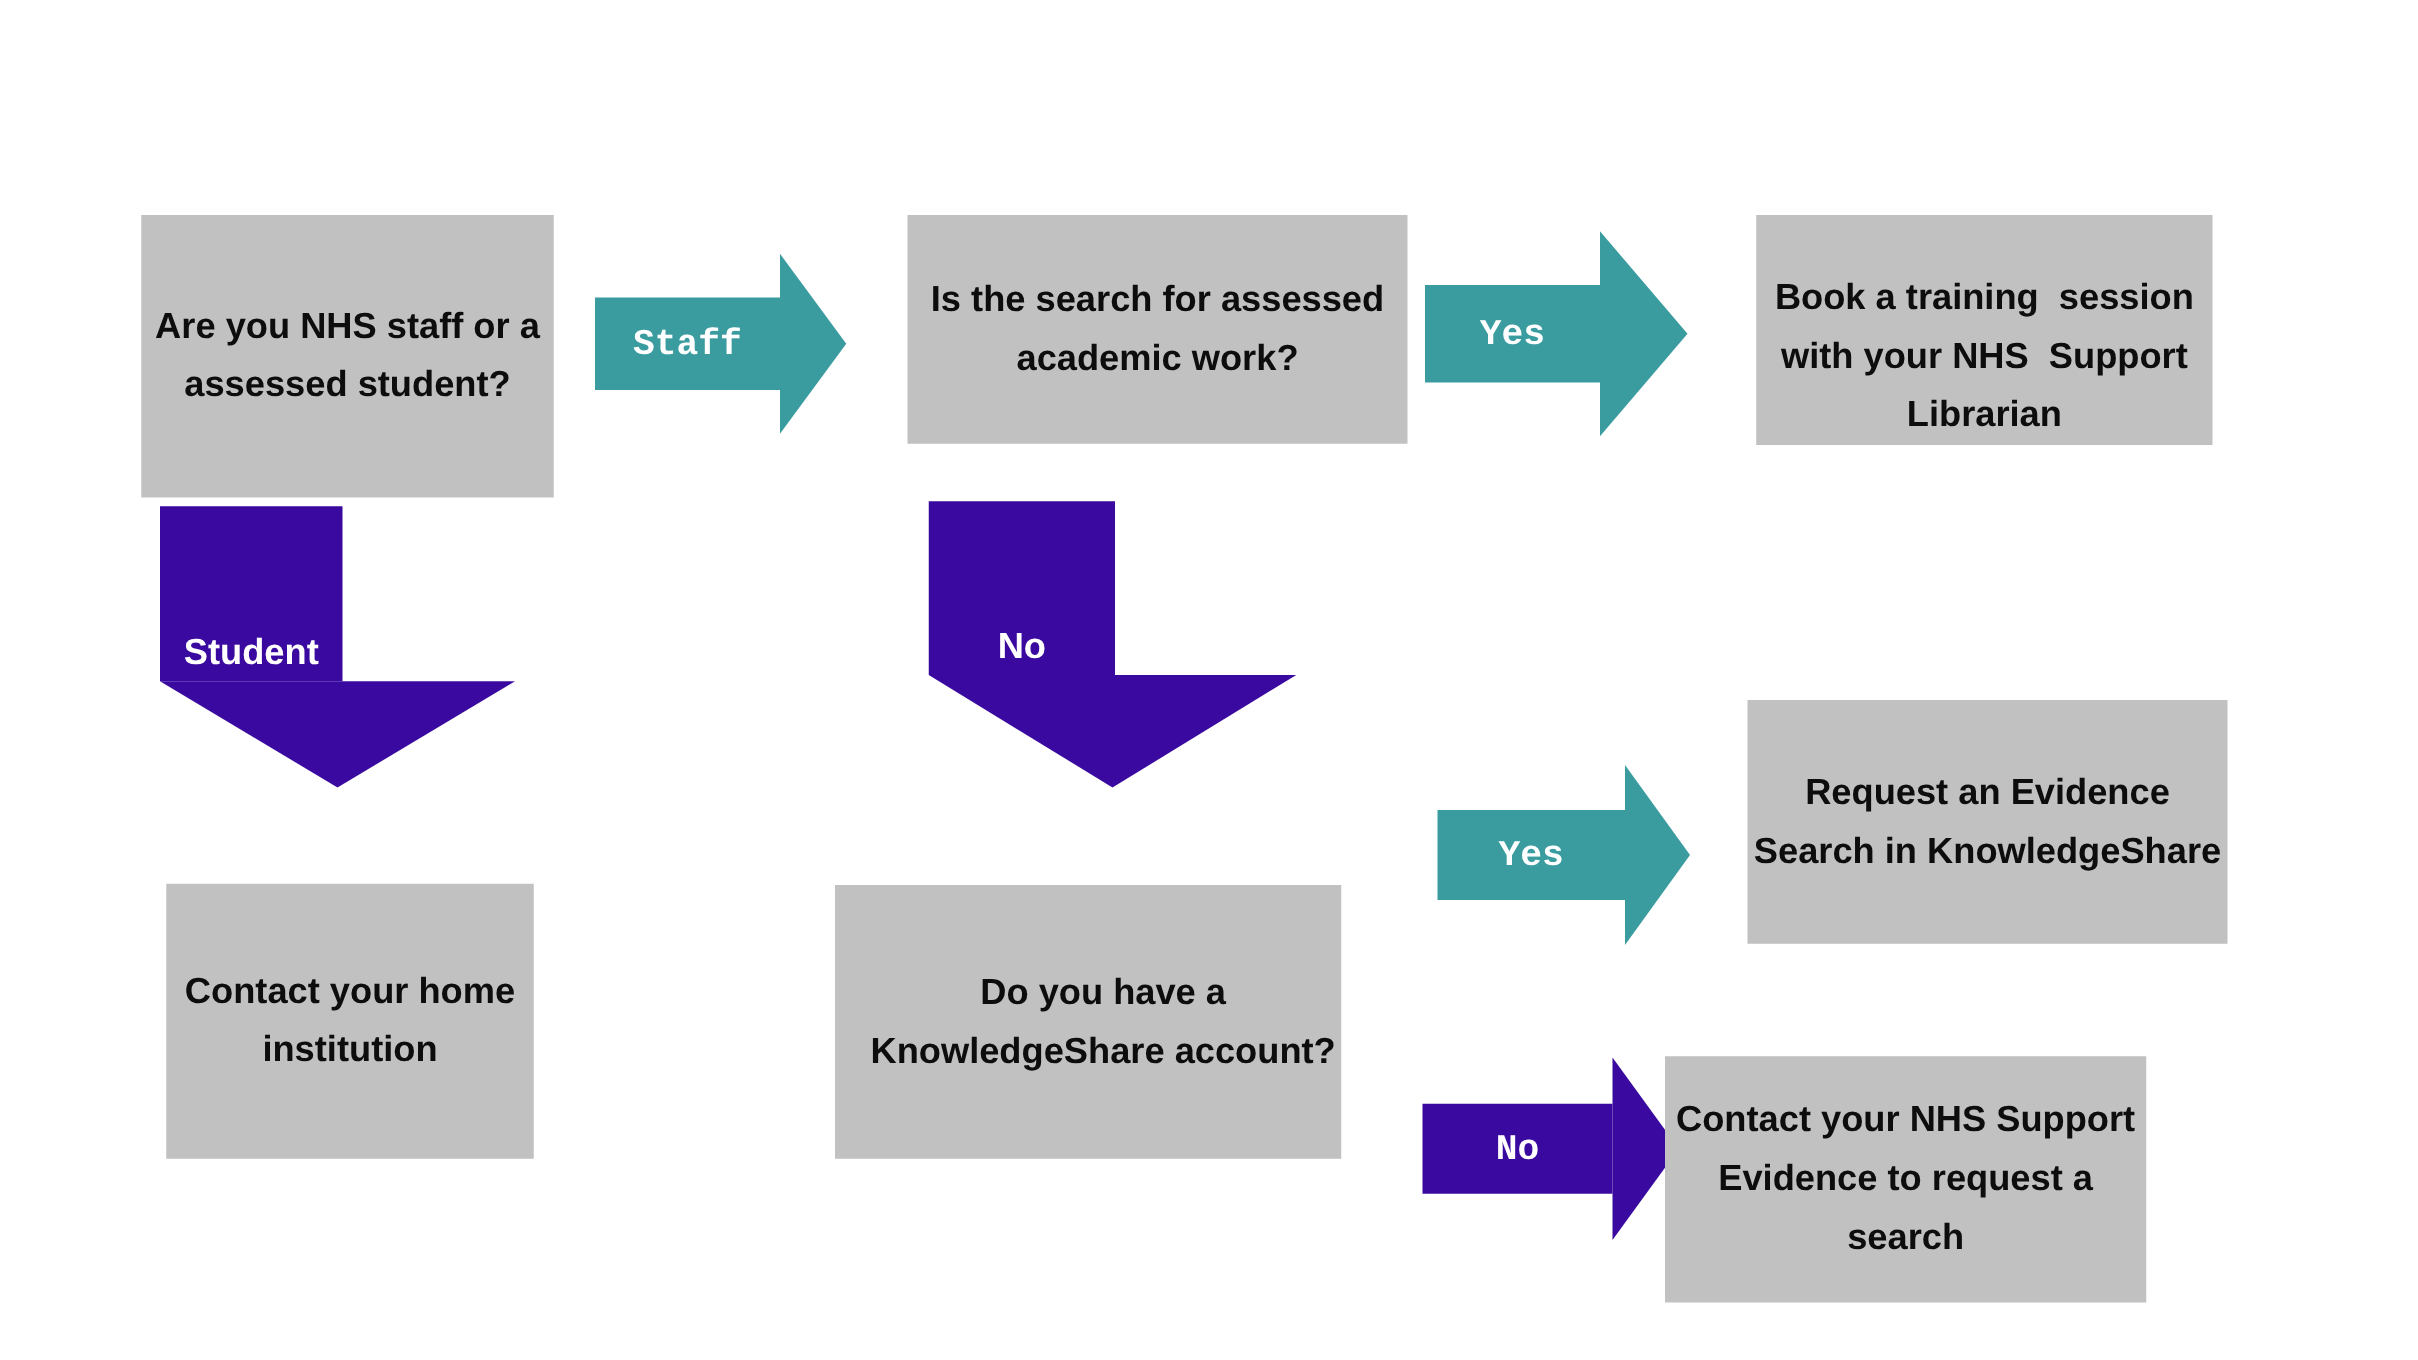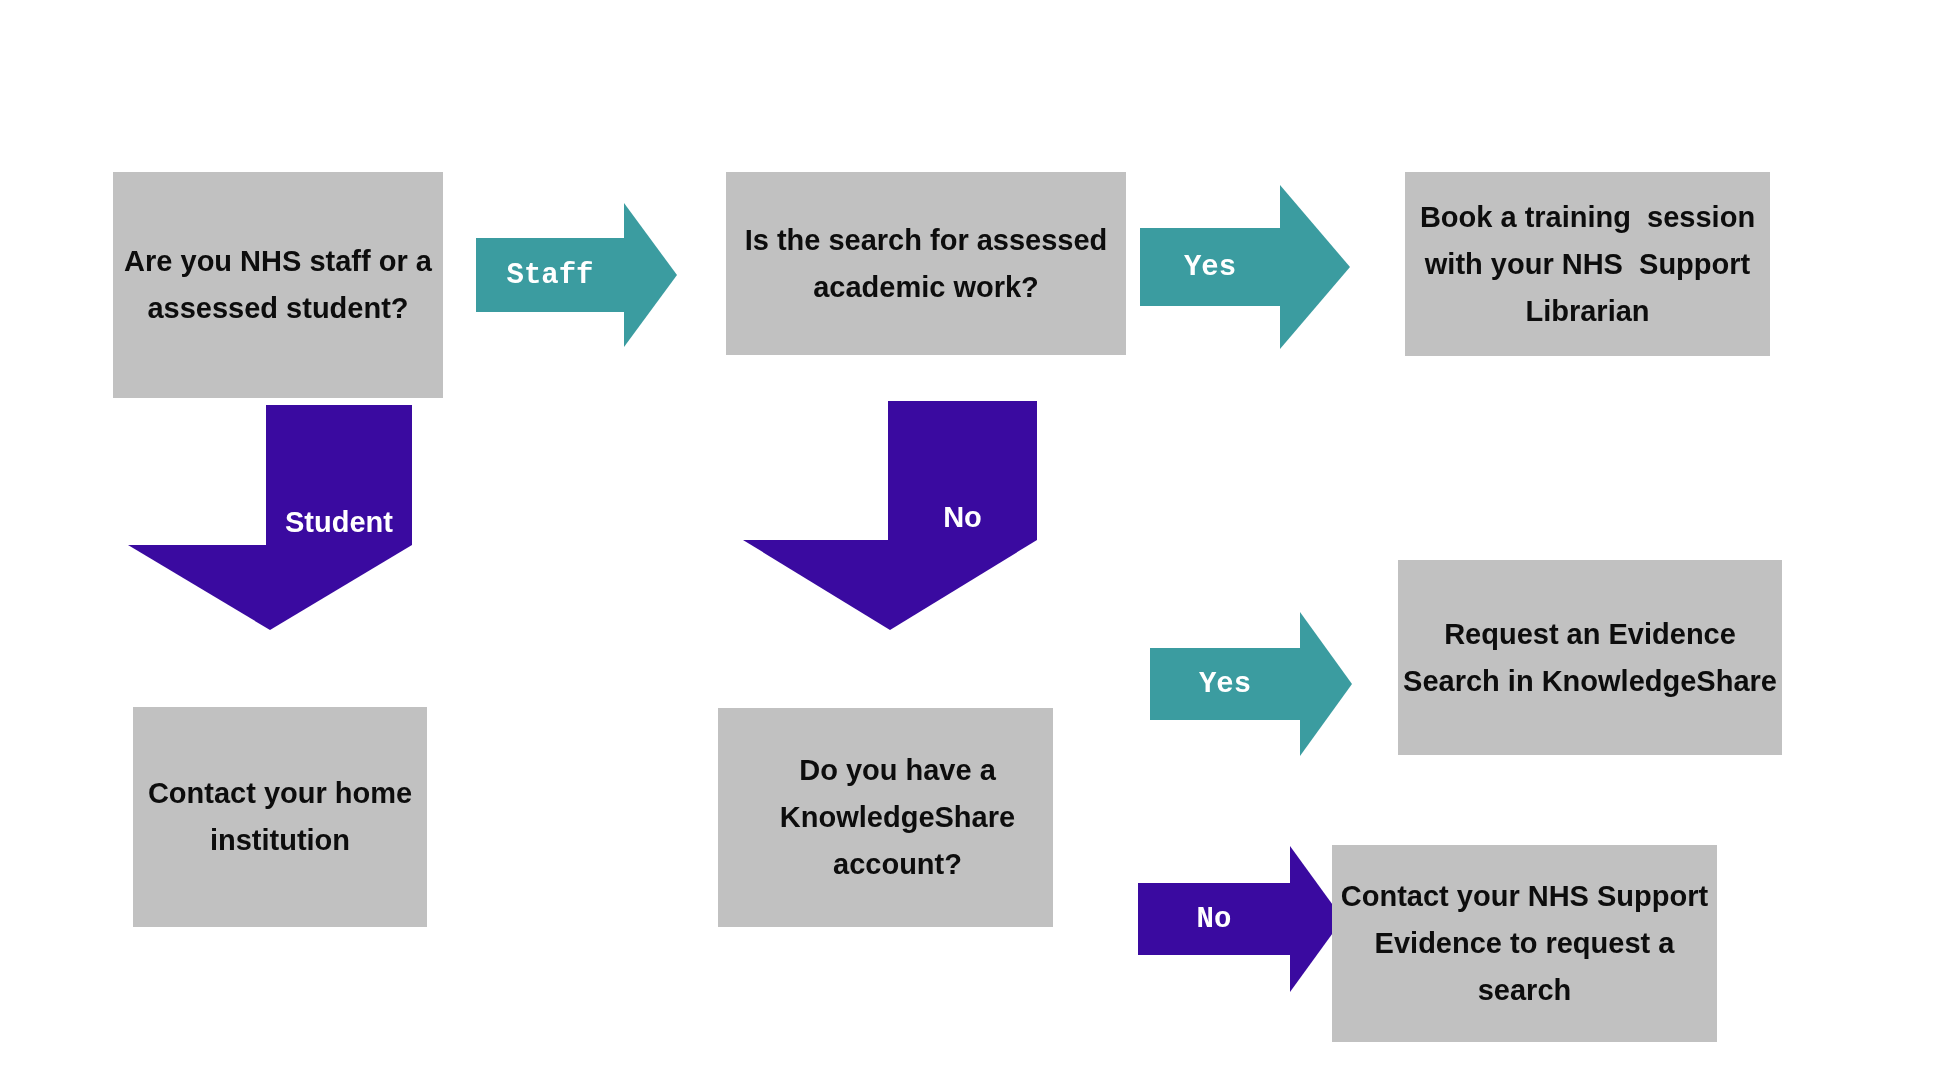--- a/index.html
+++ b/index.html
@@ -42,21 +42,21 @@
   }
   .arrow-right .ar-head{
     width:0;height:0;border-style:solid;border-color:transparent;
   }
   .arrow-right.teal .ar-body{background:var(--teal);}
   .arrow-right.teal .ar-head{border-left-color:var(--teal);}
   .arrow-right.purple .ar-body{background:var(--purple);}
   .arrow-right.purple .ar-head{border-left-color:var(--purple);}
 
   
-  .arrow-down{position:absolute;display:flex;flex-direction:column;align-items:flex-end;}
+  .arrow-down{position:absolute;display:flex;flex-direction:column;align-items:flex-start;}
   .arrow-down .ad-body{position:relative;}
   .arrow-down .ad-head{
     width:0;height:0;border-style:solid;border-color:transparent;border-bottom:none;
   }
   .arrow-down.purple .ad-body{background:var(--purple);}
   .arrow-down.purple .ad-head{border-top-color:var(--purple);}
   .arrow-down .ad-label{
     position:absolute;left:0;bottom:6px;width:100%;text-align:center;
   }
 
@@ -89,21 +89,21 @@
     <div class="line">academic work?</div>
   </div>
 
   <div class="arrow-right teal" style="left:1140px;top:185px;height:164px;">
     <div class="ar-body" style="width:140px;height:78px;">
       <span class="arrow-label">Yes</span>
     </div>
     <div class="ar-head" style="border-width:82px 0 82px 70px;"></div>
   </div>
 
-  <div class="box" style="left:1405px;top:172px;width:365px;height:184px;">
+  <div class="box" style="left:1405px;top:172px;width:365px;height:184px;justify-content:flex-end;">
     <div class="line">Book a training  session</div>
     <div class="line">with your NHS  Support</div>
     <div class="line">Librarian</div>
   </div>
 
   <div class="arrow-down purple" style="left:128px;top:405px;width:284px;">
     <div class="ad-body" style="width:146px;height:140px;">
       <span class="arrow-label ad-label">Student</span>
     </div>
     <div class="ad-head" style="border-width:85px 142px 0 142px;"></div>
@@ -126,21 +126,21 @@
   <div class="box" style="left:1398px;top:560px;width:384px;height:195px;">
     <div class="line">Request an Evidence</div>
     <div class="line">Search in KnowledgeShare</div>
   </div>
 
   <div class="box" style="left:133px;top:707px;width:294px;height:220px;">
     <div class="line">Contact your home</div>
     <div class="line">institution</div>
   </div>
 
-  <div class="box" style="left:718px;top:708px;width:335px;height:219px;padding-left:24px;">
+  <div class="box" style="left:668px;top:708px;width:405px;height:219px;padding-left:24px;">
     <div class="line">Do you have a</div>
     <div class="line">KnowledgeShare account?</div>
   </div>
 
   <div class="arrow-right purple" style="left:1138px;top:846px;height:146px;">
     <div class="ar-body" style="width:152px;height:72px;">
       <span class="arrow-label">No</span>
     </div>
     <div class="ar-head" style="border-width:73px 0 73px 53px;"></div>
   </div>

